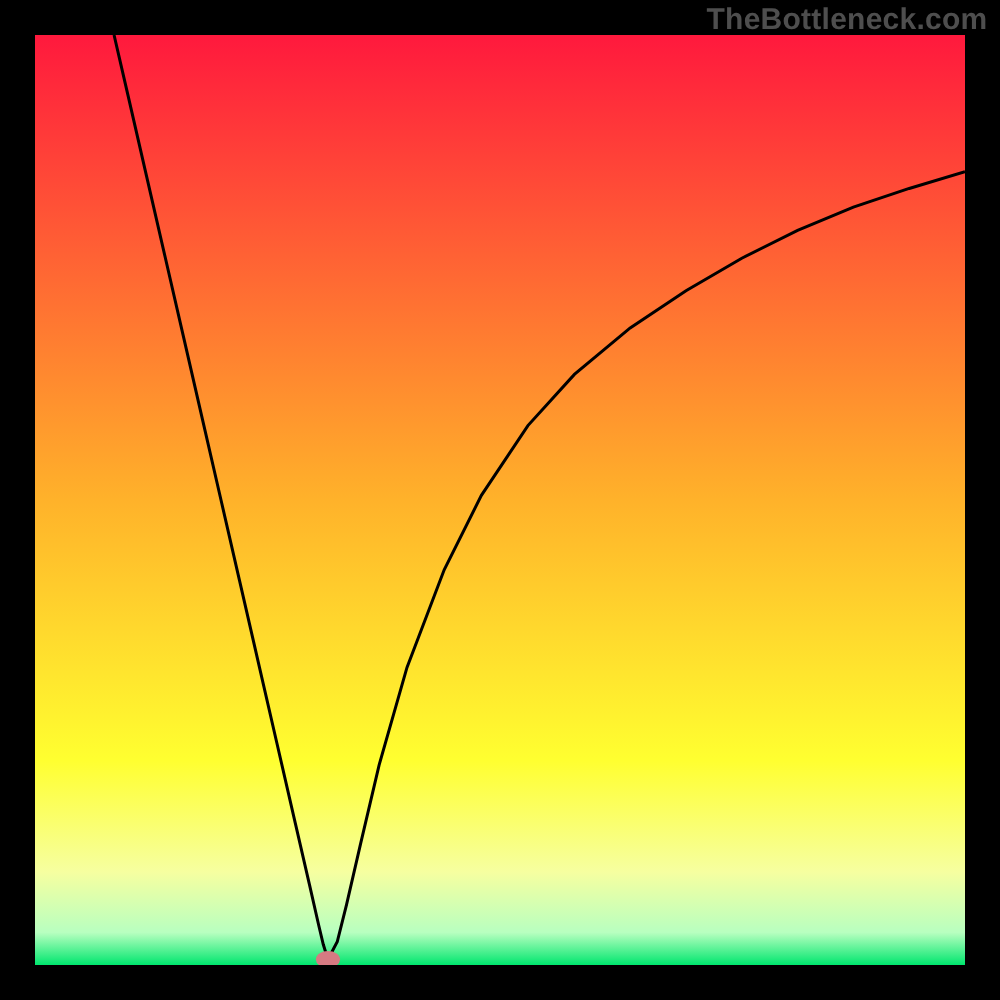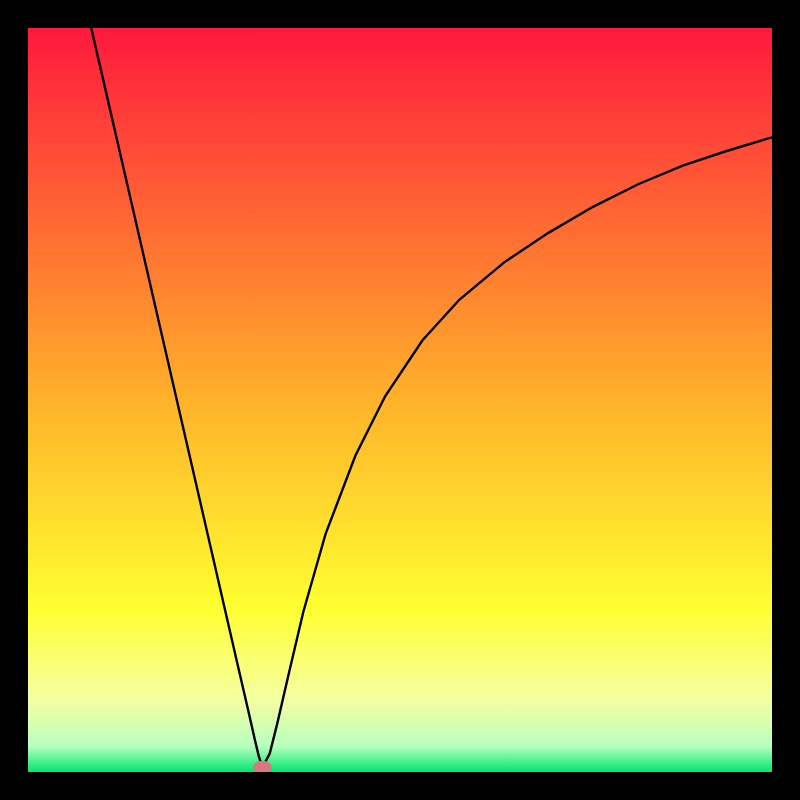--- a/index.html
+++ b/index.html
@@ -37,20 +37,21 @@
   }
   svg {
     display: block;
   }
 </style>
 </head>
 <body>
 
 <div class="frame">
 
+  <div class="watermark">TheBottleneck.com</div>
 
   <div class="plot-wrap">
     <svg id="plot-svg" width="744" height="744" viewBox="0 0 744 744">
       <defs>
         <linearGradient id="bg-grad" x1="0" y1="0" x2="0" y2="1">
             <stop offset="0.00%" stop-color="#ff193d"></stop>
             <stop offset="50.00%" stop-color="#ffb22a"></stop>
             <stop offset="78.00%" stop-color="#ffff30"></stop>
             <stop offset="90.00%" stop-color="#f6ffa0"></stop>
             <stop offset="96.50%" stop-color="#b8ffc0"></stop>

